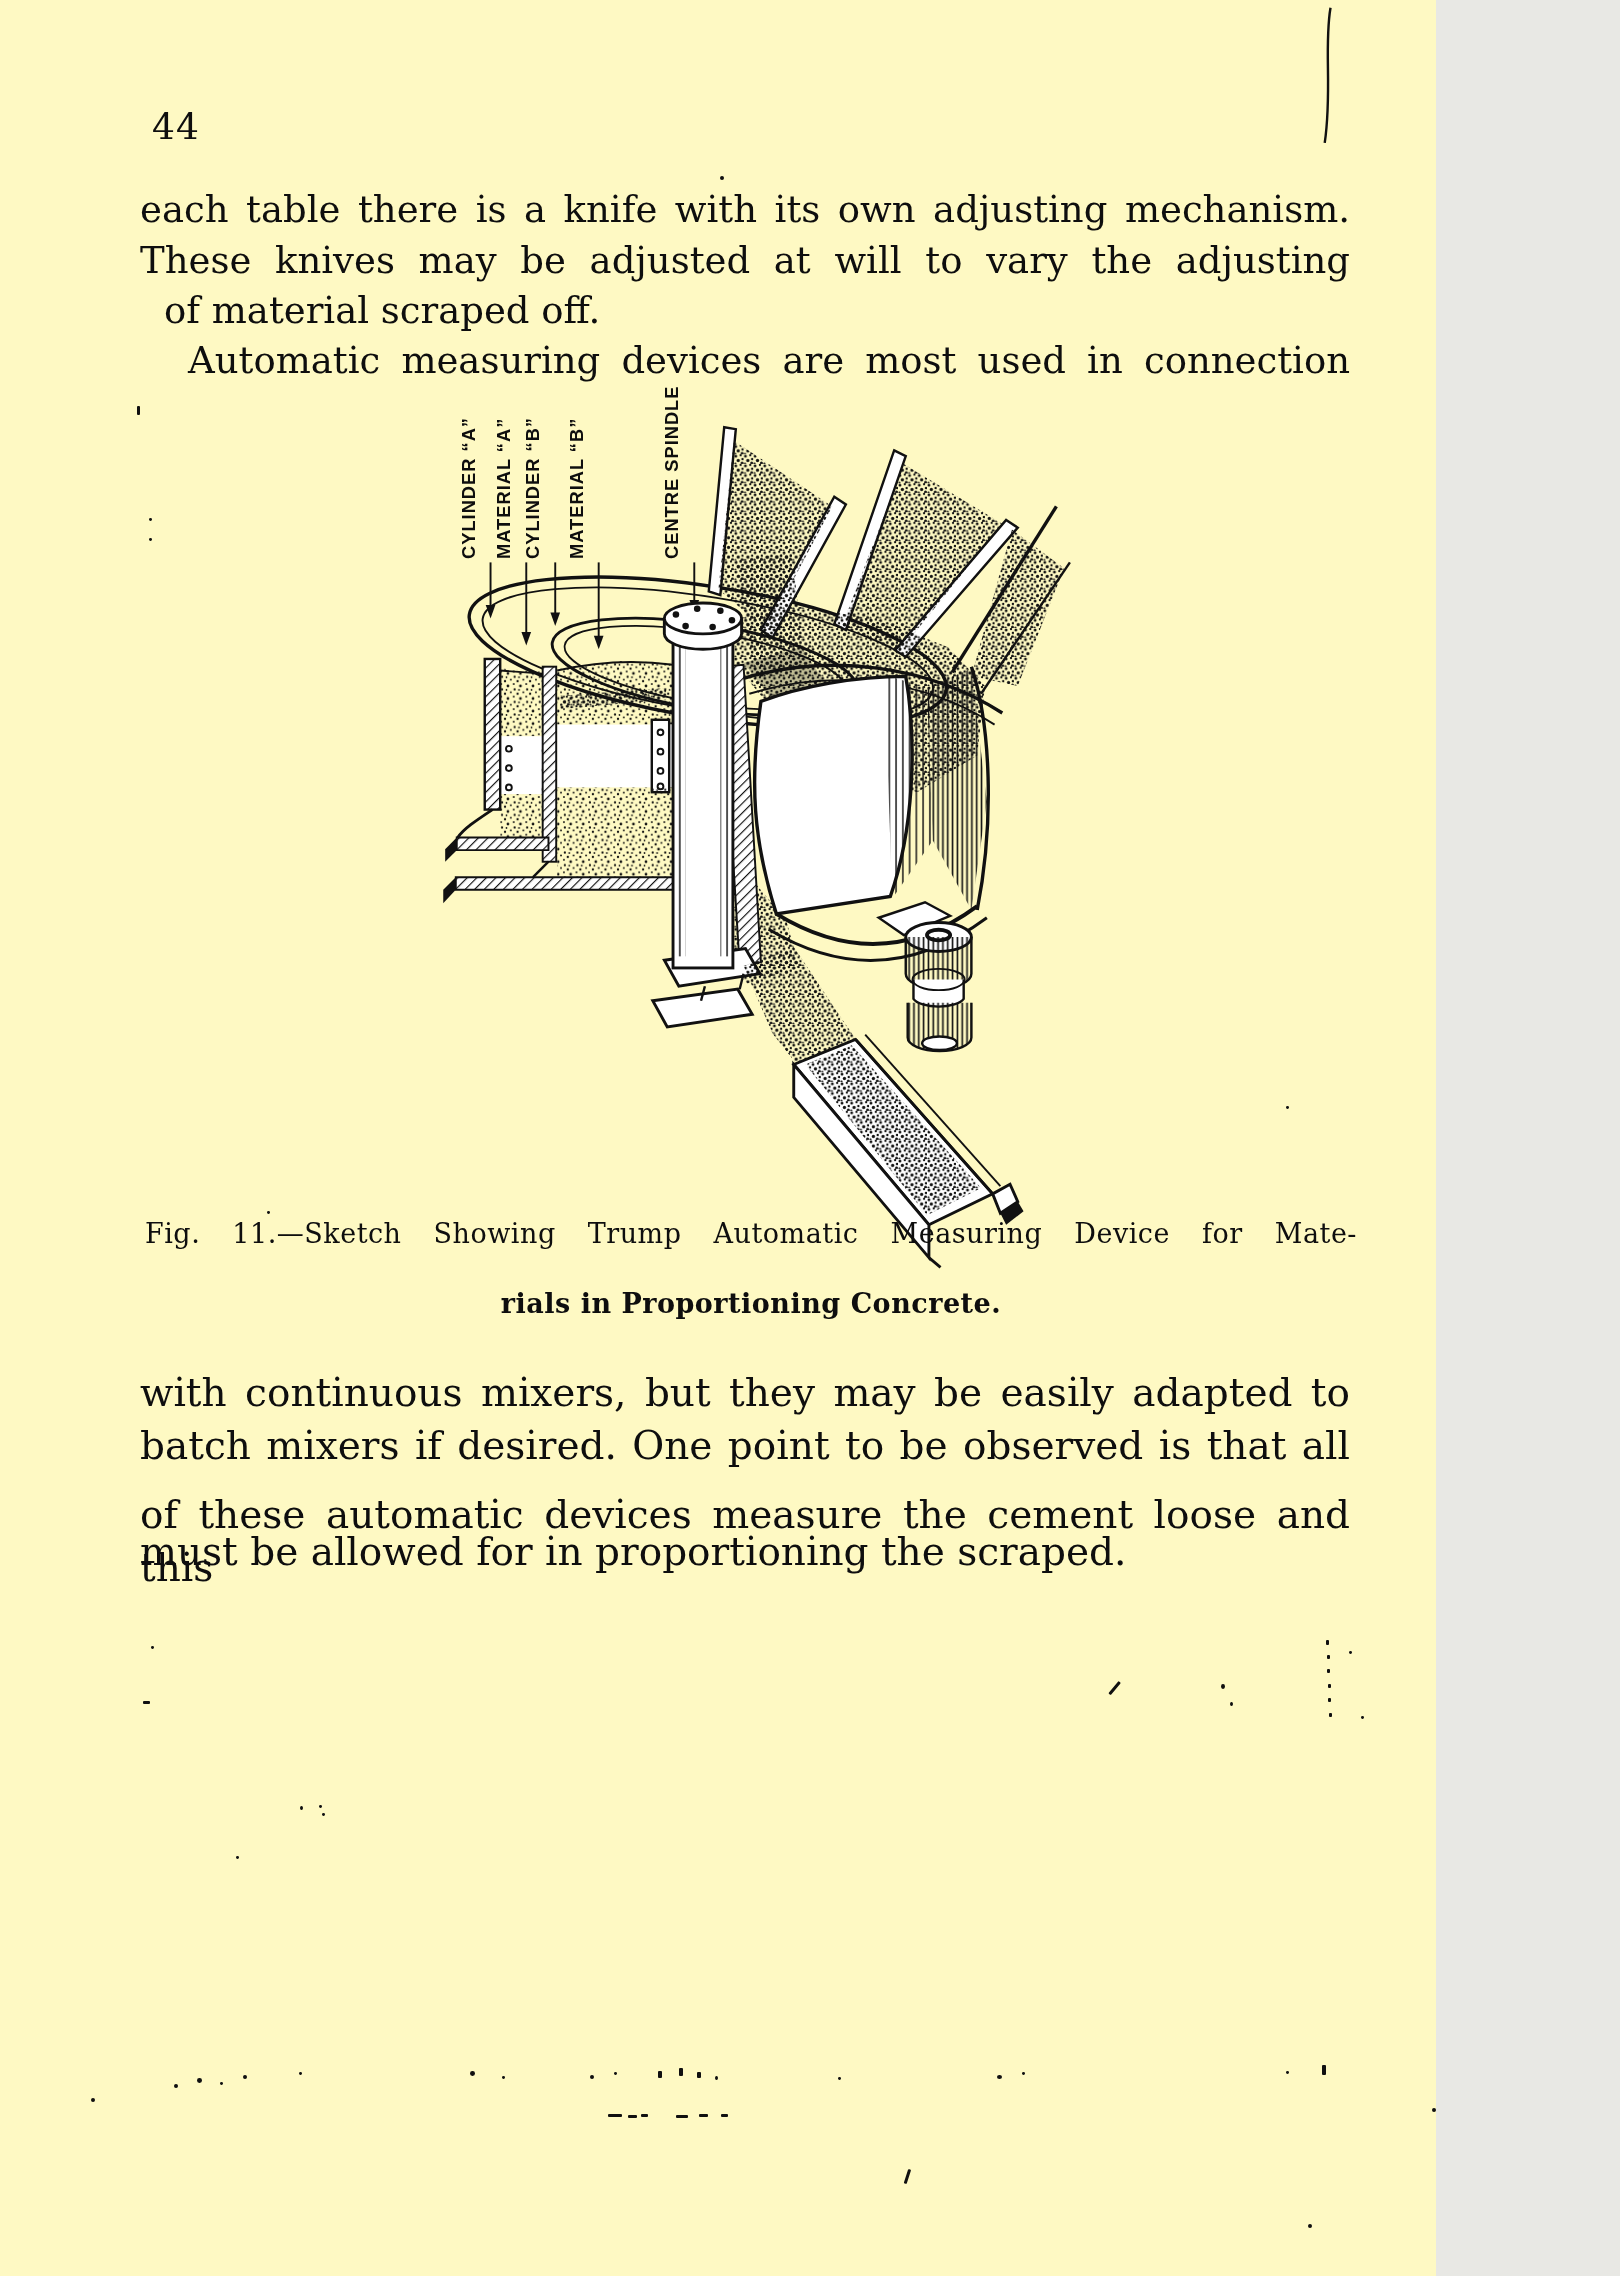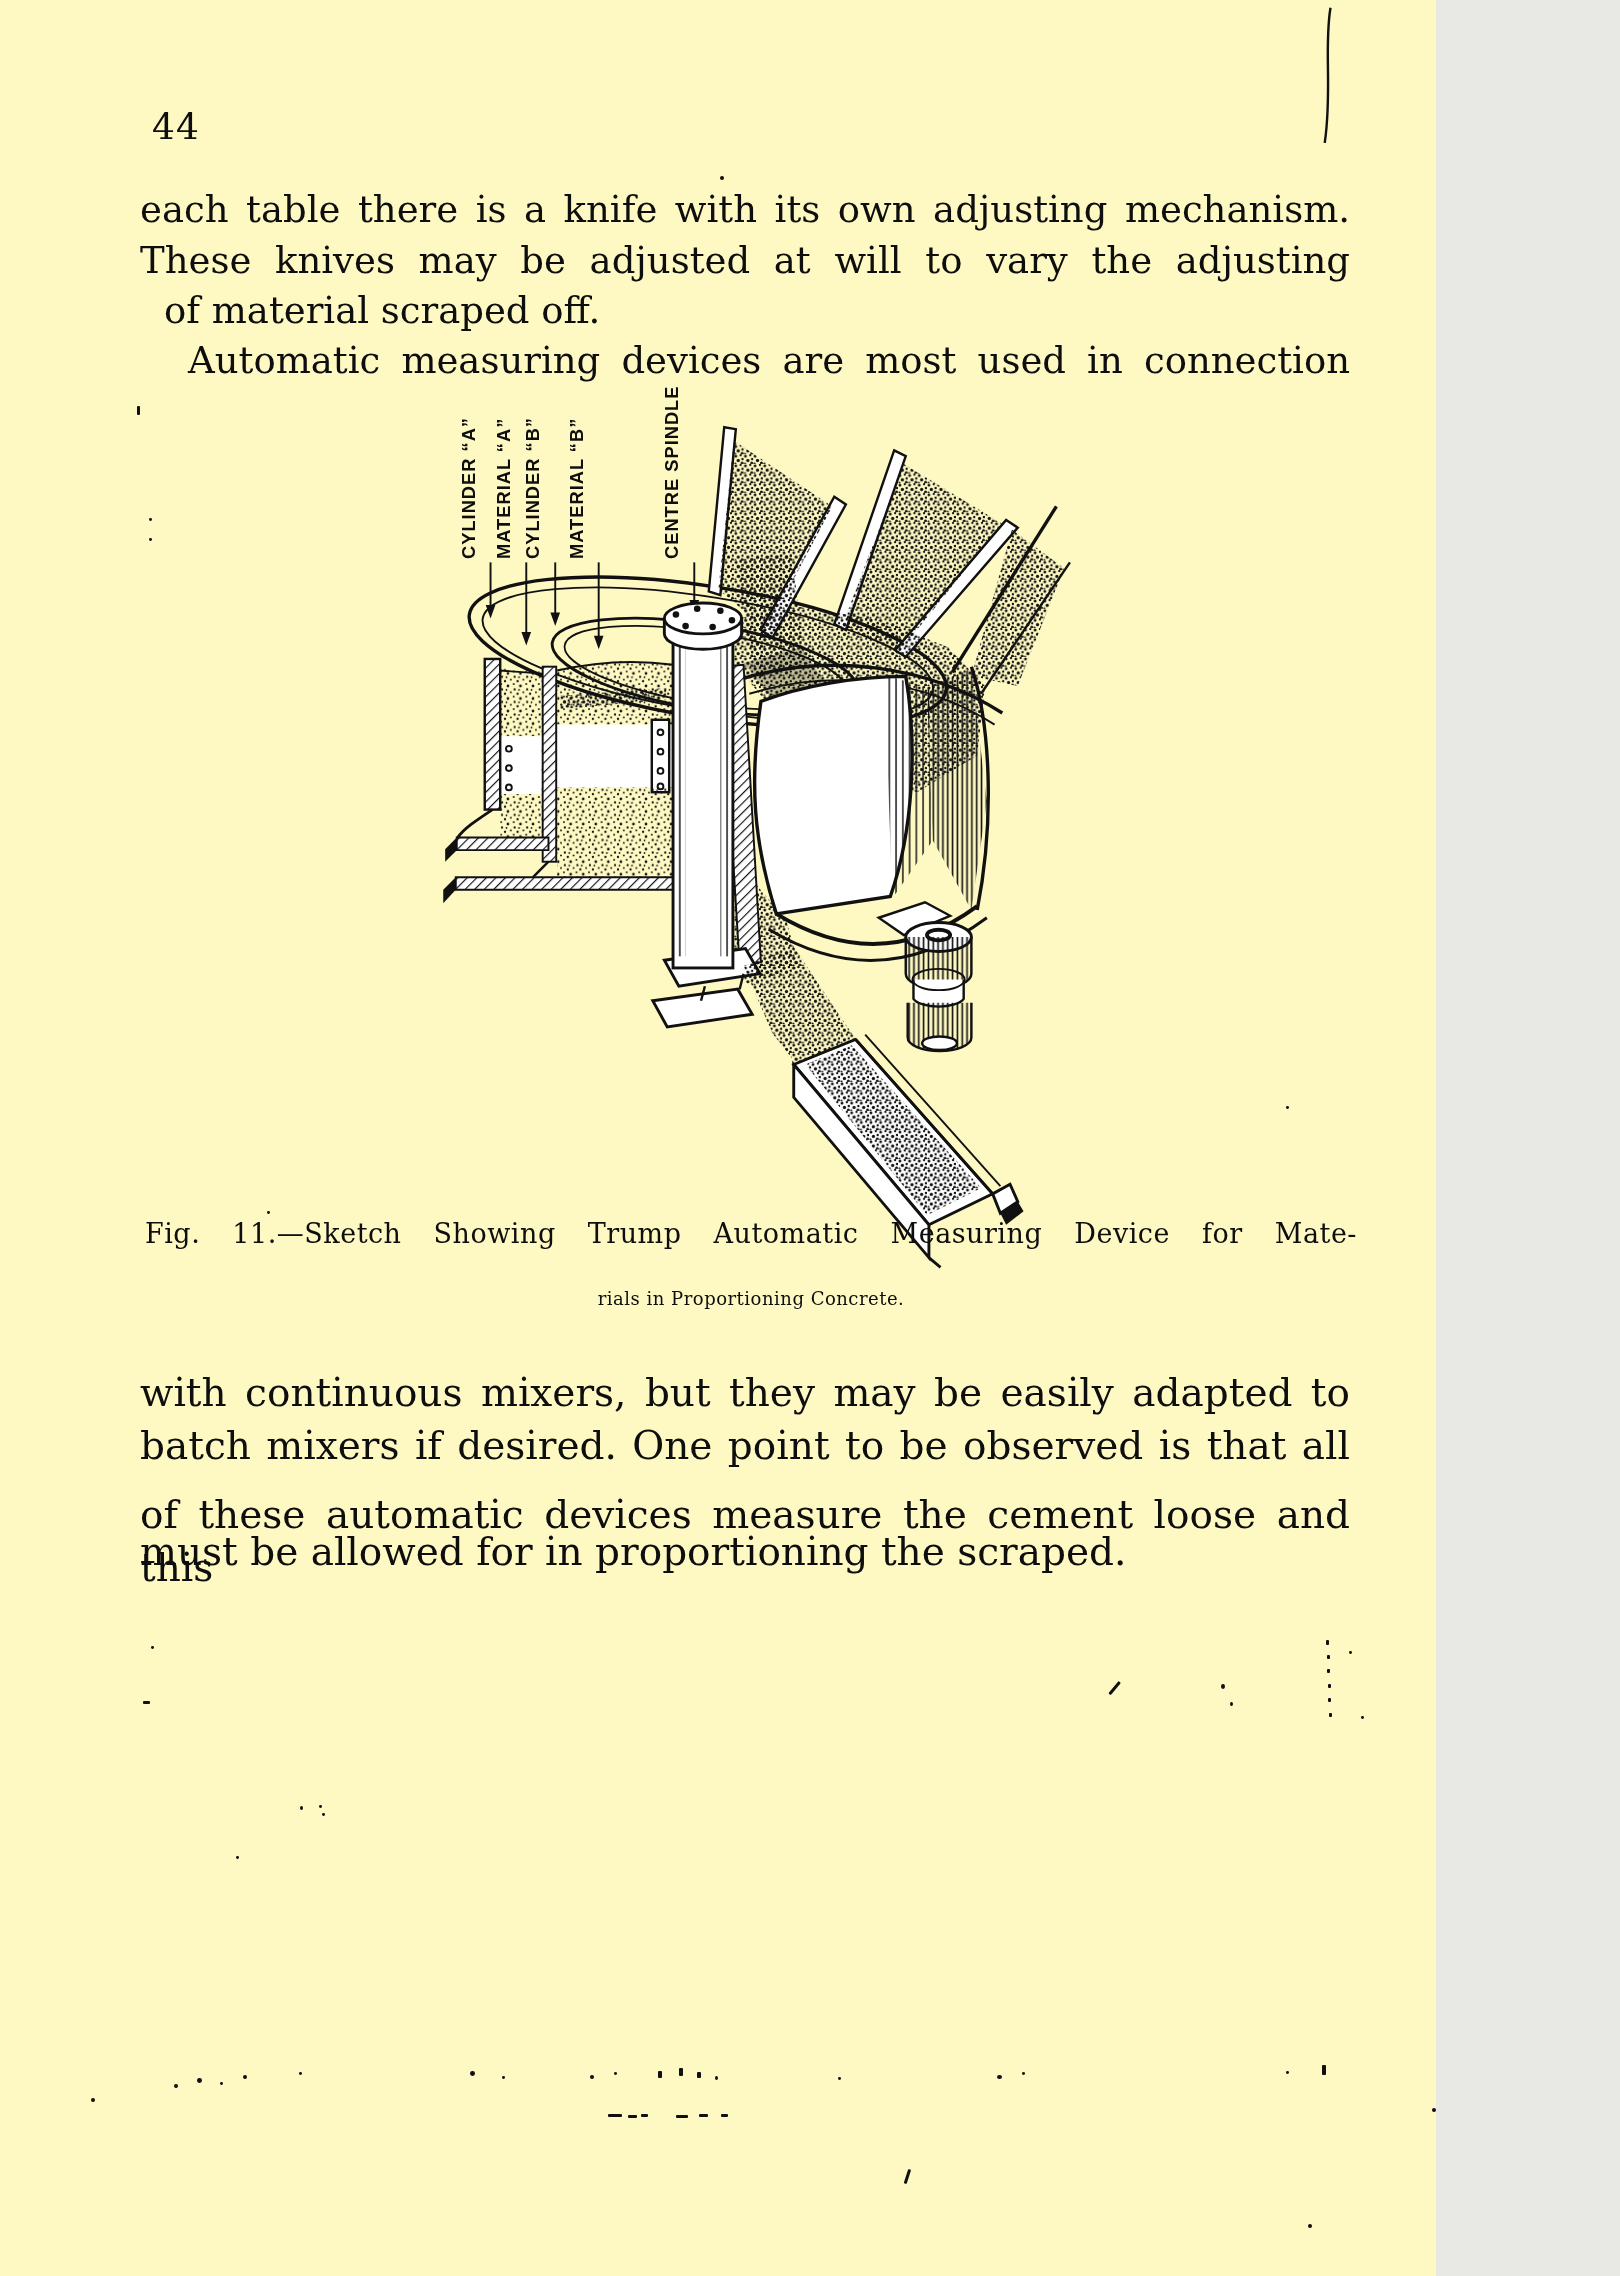--- a/index.html
+++ b/index.html
@@ -10,21 +10,21 @@
   #running-head{left:203px;top:99px;width:1081px;text-align:center;font-style:italic;
         font-size:33px;letter-spacing:5.8px;word-spacing:25px;}
   .body-line{left:140px;width:1210px;font-size:37px;line-height:50px;white-space:normal;}
   .just{text-align:justify;text-align-last:justify;}
   .left{text-align:left;}
   .p2 .body-line{font-size:39px;line-height:53px;margin-top:24px;}
   #para1-l1{top:185px;} #para1-l2{top:236px;} #para1-l3{top:286px;margin-left:24px;}
   #para1-l4{top:336px;text-indent:48px;}
   #cap1{left:145px;top:1187px;width:1212px;font-size:27px;font-weight:normal;
         text-align:justify;text-align-last:justify;letter-spacing:0.5px;margin-top:31px;}
-  #cap2{left:145px;top:1288px;width:1212px;font-size:18px;font-weight:normal;text-align:center;letter-spacing:0.5px;}
+  #cap2{left:145px;top:1288px;width:1212px;font-size:27px;font-weight:bold;text-align:center;letter-spacing:0.5px;}
   #para2-l1{top:1342px;} #para2-l2{top:1395px;} #para2-l3{top:1464px;} #para2-l4{top:1501px;}
   #figure{left:164px;top:377px;width:908px;height:898px;}
   .fig-label{position:absolute;font-family:"Liberation Sans", sans-serif;font-weight:bold;
         font-size:18.3px;letter-spacing:1px;white-space:nowrap;color:#0e0e0e;
         transform:rotate(-90deg);transform-origin:0 100%;}
   #noise i{position:absolute;background:#101010;border-radius:50%;display:block;}
   #noise i.sq{border-radius:1px;}
   svg{display:block;}
 </style>
 </head>

